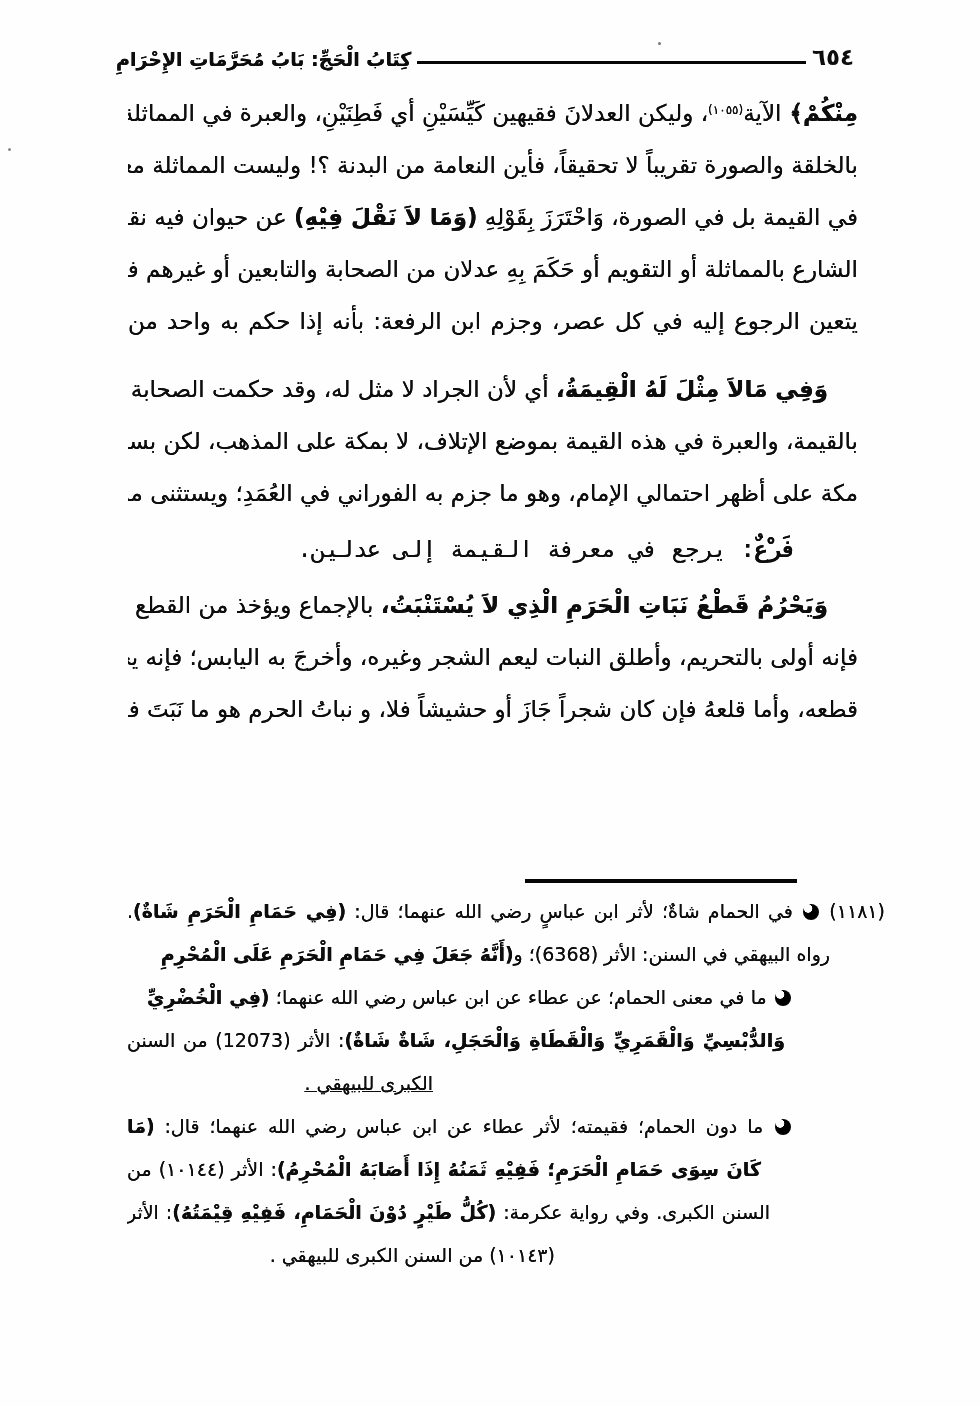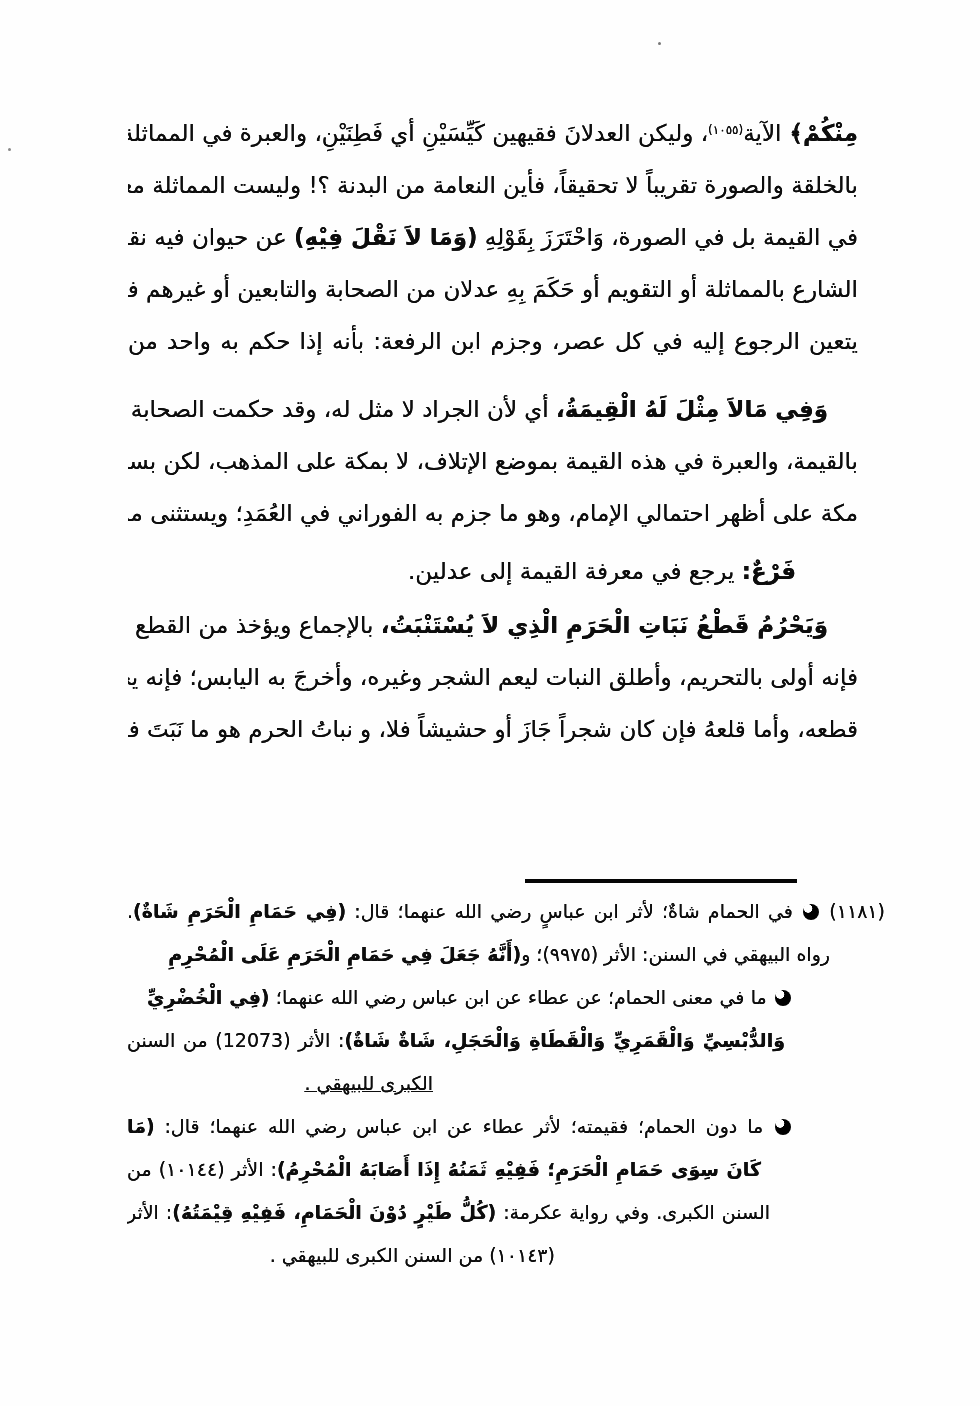--- a/index.html
+++ b/index.html
@@ -28,21 +28,21 @@
     flex:1;height:3px;background:#050505;
     margin:0 6px 6px 6px;
   }
   .pnum{
     direction:rtl;white-space:nowrap;
     font-size:23px;font-weight:bold;
     letter-spacing:2px;
   }
   
   .bodytext{
-    position:absolute;top:104px;left:128px;right:122px;
+    position:absolute;top:84px;left:128px;right:122px;
   }
   .para{font-size:23px;line-height:52px;}
   .line{
     direction:rtl;
     text-align:justify;text-align-last:justify;
     white-space:nowrap;overflow:hidden;
     text-shadow:0 0 .3px currentColor;
   }
   .b{font-weight:bold;}
   .sup{font-size:12px;vertical-align:7px;font-weight:normal;}
@@ -51,21 +51,21 @@
     display:inline-block;width:16px;height:16px;border-radius:50%;
     background:radial-gradient(circle at 32% 28%, #ffffff 0 4px, #000 4.5px);
     color:transparent;overflow:hidden;vertical-align:-2px;
     margin:0 2px;font-size:10px;line-height:16px;
   }
   #para2{margin-top:16px;}
   #far3{margin-top:6px;}
   #para3{margin-top:2px;}
   #para1 .line:nth-child(6){text-align-last:right;padding-right:140px;}
   #para2 .line:nth-child(1){padding-right:30px;}
-  #far3  .line{text-align-last:right;padding-right:62px;}
+  #far3  .line{text-align-last:right;padding-right:62px;font-family:Liberation Mono, monospace;}
   #para3 .line:nth-child(1){padding-right:30px;}
   
   .fnsep{
     position:absolute;top:879px;left:525px;width:272px;height:4px;
     background:#050505;
   }
   .footnotes{
     position:absolute;top:890px;left:127px;right:95px;
   }
   .fn{font-size:19px;line-height:43px;}
@@ -80,20 +80,25 @@
   #fn3 .line:nth-child(4){text-align-last:right;padding-right:330px;}
   
   .speck1{position:absolute;top:42px;left:658px;width:3px;height:3px;background:#777;border-radius:50%;}
   .speck2{position:absolute;top:148px;left:8px;width:3px;height:3px;background:#888;border-radius:50%;}
 </style>
 </head>
 <body>
 
 <div class="page">
 
+  <div class="header">
+    <div class="htitle">كِتَابُ الْحَجِّ: بَابُ مُحَرَّمَاتِ الإِحْرَامِ</div>
+    <div class="hrule"></div>
+    <div class="pnum">٦٥٤</div>
+  </div>
 
   <div class="speck1"></div>
   <div class="speck2"></div>
 
   <div class="bodytext">
     <div id="para1" class="para">
         <div class="line"><span class="b">مِنْكُمْ﴾ </span><span class="run">الآية</span><span class="sup">(١٠٥٥)</span><span class="run">، وليكن العدلانَ فقيهين كَيِّسَيْنِ أي فَطِنَيْنِ، والعبرة في المماثلة</span></div>
         <div class="line"><span class="run">بالخلقة والصورة تقريباً لا تحقيقاً، فأين النعامة من البدنة ؟! وليست المماثلة معتبرة</span></div>
         <div class="line"><span class="run">في القيمة بل في الصورة، وَاحْتَرَزَ بِقَوْلِهِ </span><span class="b">(وَمَا لاَ نَقْلَ فِيْهِ)</span><span class="run"> عن حيوان فيه نقل عن</span></div>
         <div class="line"><span class="run">الشارع بالمماثلة أو التقويم أو حَكَمَ بِهِ عدلان من الصحابة والتابعين أو غيرهم فإنه</span></div>
@@ -112,21 +117,21 @@
         <div class="line"><span class="run">فإنه أولى بالتحريم، وأطلق النبات ليعم الشجر وغيره، وأخرجَ به اليابس؛ فإنه يجوزُ</span></div>
         <div class="line"><span class="run">قطعه، وأما قلعهُ فإن كان شجراً جَازَ أو حشيشاً فلا، و نباتُ الحرم هو ما نَبَتَ فيه،</span></div>
       </div>
   </div>
 
   <div class="fnsep"></div>
 
   <div class="footnotes">
     <div id="fn1" class="fn">
         <div class="line"><span class="num">(١١٨١) </span><span class="moon">●</span><span class="run"> في الحمام شاةٌ؛ لأثر ابن عباسٍ رضي الله عنهما؛ قال: </span><span class="b">(فِي حَمَامِ الْحَرَمِ شَاةٌ)</span><span class="run">.</span></div>
-        <div class="line"><span class="run">رواه البيهقي في السنن: الأثر (٩٩٧٥)؛ و</span><span class="b">(أَنَّهُ جَعَلَ فِي حَمَامِ الْحَرَمِ عَلَى الْمُحْرِمِ</span></div>
+        <div class="line"><span class="run">رواه البيهقي في السنن: الأثر (6368)؛ و</span><span class="b">(أَنَّهُ جَعَلَ فِي حَمَامِ الْحَرَمِ عَلَى الْمُحْرِمِ</span></div>
       </div>
     <div id="fn2" class="fn">
         <div class="line"><span class="moon">●</span><span class="run"> ما في معنى الحمام؛ عن عطاء عن ابن عباس رضي الله عنهما؛ </span><span class="b">(فِي الْخُضْرِيِّ</span></div>
         <div class="line"><span class="b">وَالدُّبْسِيِّ وَالْقَمَرِيِّ وَالْقَطَاةِ وَالْحَجَلِ، شَاةٌ شَاةٌ)</span><span class="run">: الأثر (12073) من السنن</span></div>
         <div class="line"><span class="run">الكبرى للبيهقي .</span></div>
       </div>
     <div id="fn3" class="fn">
         <div class="line"><span class="moon">●</span><span class="run"> ما دون الحمام؛ فقيمته؛ لأثر عطاء عن ابن عباس رضي الله عنهما؛ قال: </span><span class="b">(مَا</span></div>
         <div class="line"><span class="b">كَانَ سِوَى حَمَامِ الْحَرَمِ؛ فَفِيْهِ ثَمَنُهُ إِذَا أَصَابَهُ الْمُحْرِمُ)</span><span class="run">: الأثر (١٠١٤٤) من</span></div>
         <div class="line"><span class="run">السنن الكبرى. وفي رواية عكرمة: </span><span class="b">(كُلُّ طَيْرٍ دُوْنَ الْحَمَامِ، فَفِيْهِ قِيْمَتُهُ)</span><span class="run">: الأثر</span></div>

